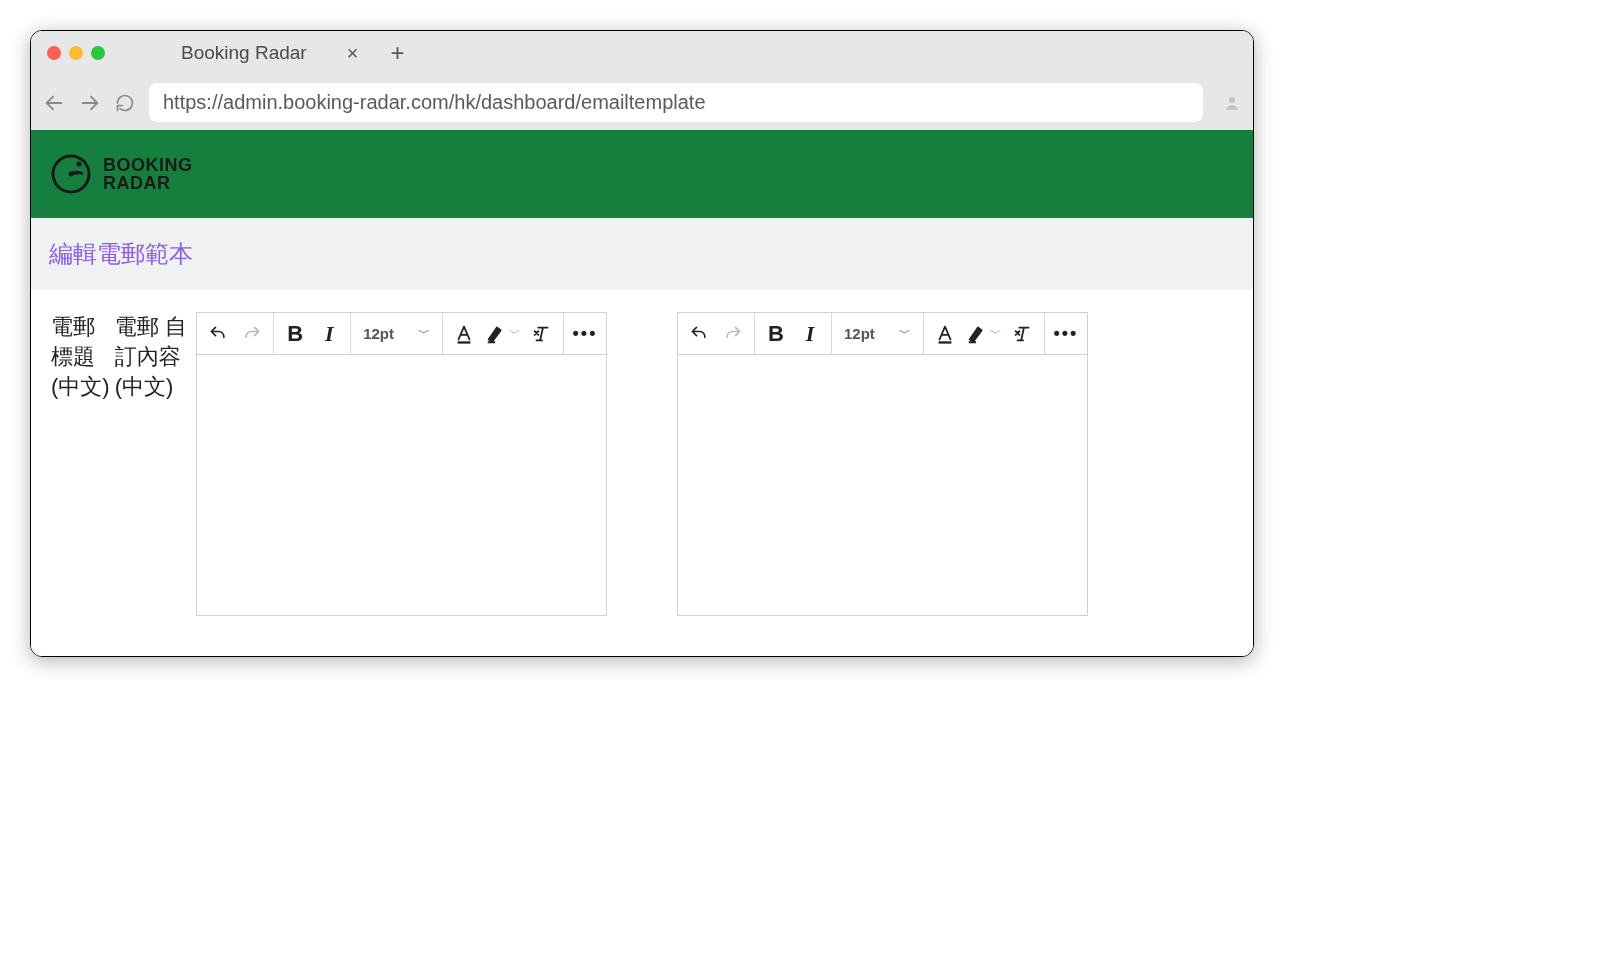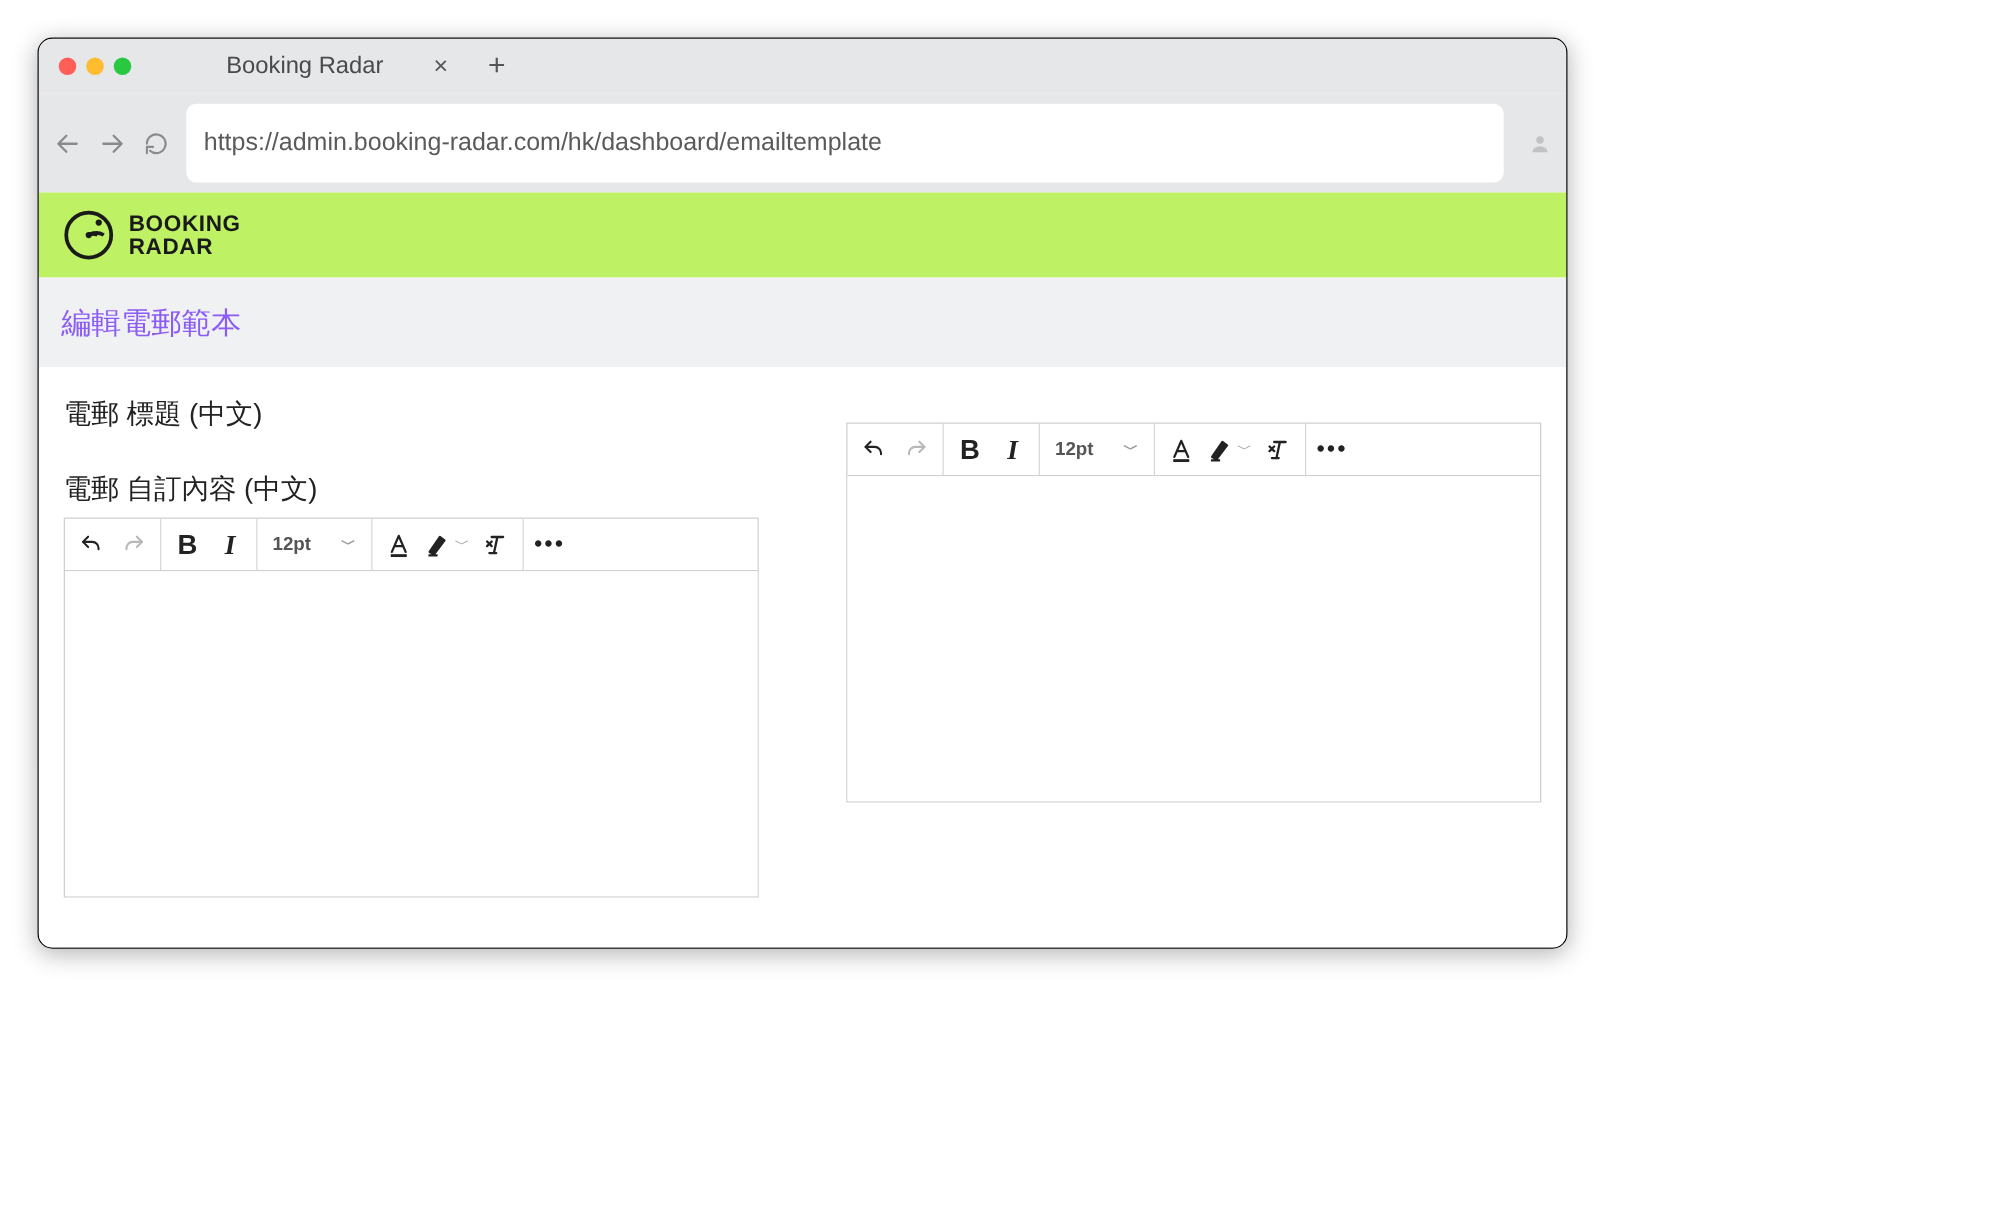--- a/index.html
+++ b/index.html
@@ -43,29 +43,29 @@
   display: flex;
   align-items: center;
   padding: 8px 12px;
   gap: 14px;
 }
 .nav-btn { color: #8a8a8a; font-size: 22px; }
 .address-bar {
   flex: 1;
   background: #fff;
   border-radius: 8px;
-  padding: 20px 14px;
+  padding: 8px 14px;
   font-size: 20px;
   color: #5a5a5a;
 }
 .user-icon { color: #c0c2c4; font-size: 18px; margin-left: 6px; }
 
 .app-header {
-  background: #bef264;
-  padding: 12px 18px;
+  background: #15803d;
+  padding: 22px 18px;
   display: flex;
   align-items: center;
 }
 .logo-wrap { display: flex; align-items: center; gap: 10px; color: #1a1a1a; }
 .logo-mark {
   width: 44px; height: 44px;
   position: relative;
 }
 .logo-text { font-weight: 800; font-size: 18px; line-height: 1.0; letter-spacing: 0.5px; }
 
@@ -74,21 +74,21 @@
   padding: 20px 18px;
 }
 .page-title { font-size: 24px; font-weight: 500; color: #8b5cf6; }
 
 .content {
   background: #fff;
   padding: 22px 20px 40px 20px;
   display: flex;
   gap: 70px;
 }
-.col { flex: 1; display: flex; flex-direction: column; }
+.col { flex: 1; display: flex; flex-direction: row; }
 .field-label { font-size: 22px; color: #222; margin-bottom: 8px; font-weight: 500; }
 .text-input {
   width: 100%;
   border: 1px solid #cfcfcf;
   padding: 8px 10px;
   font-size: 20px;
   color: #777;
   background: #fff;
 }
 .spacer { height: 22px; }

